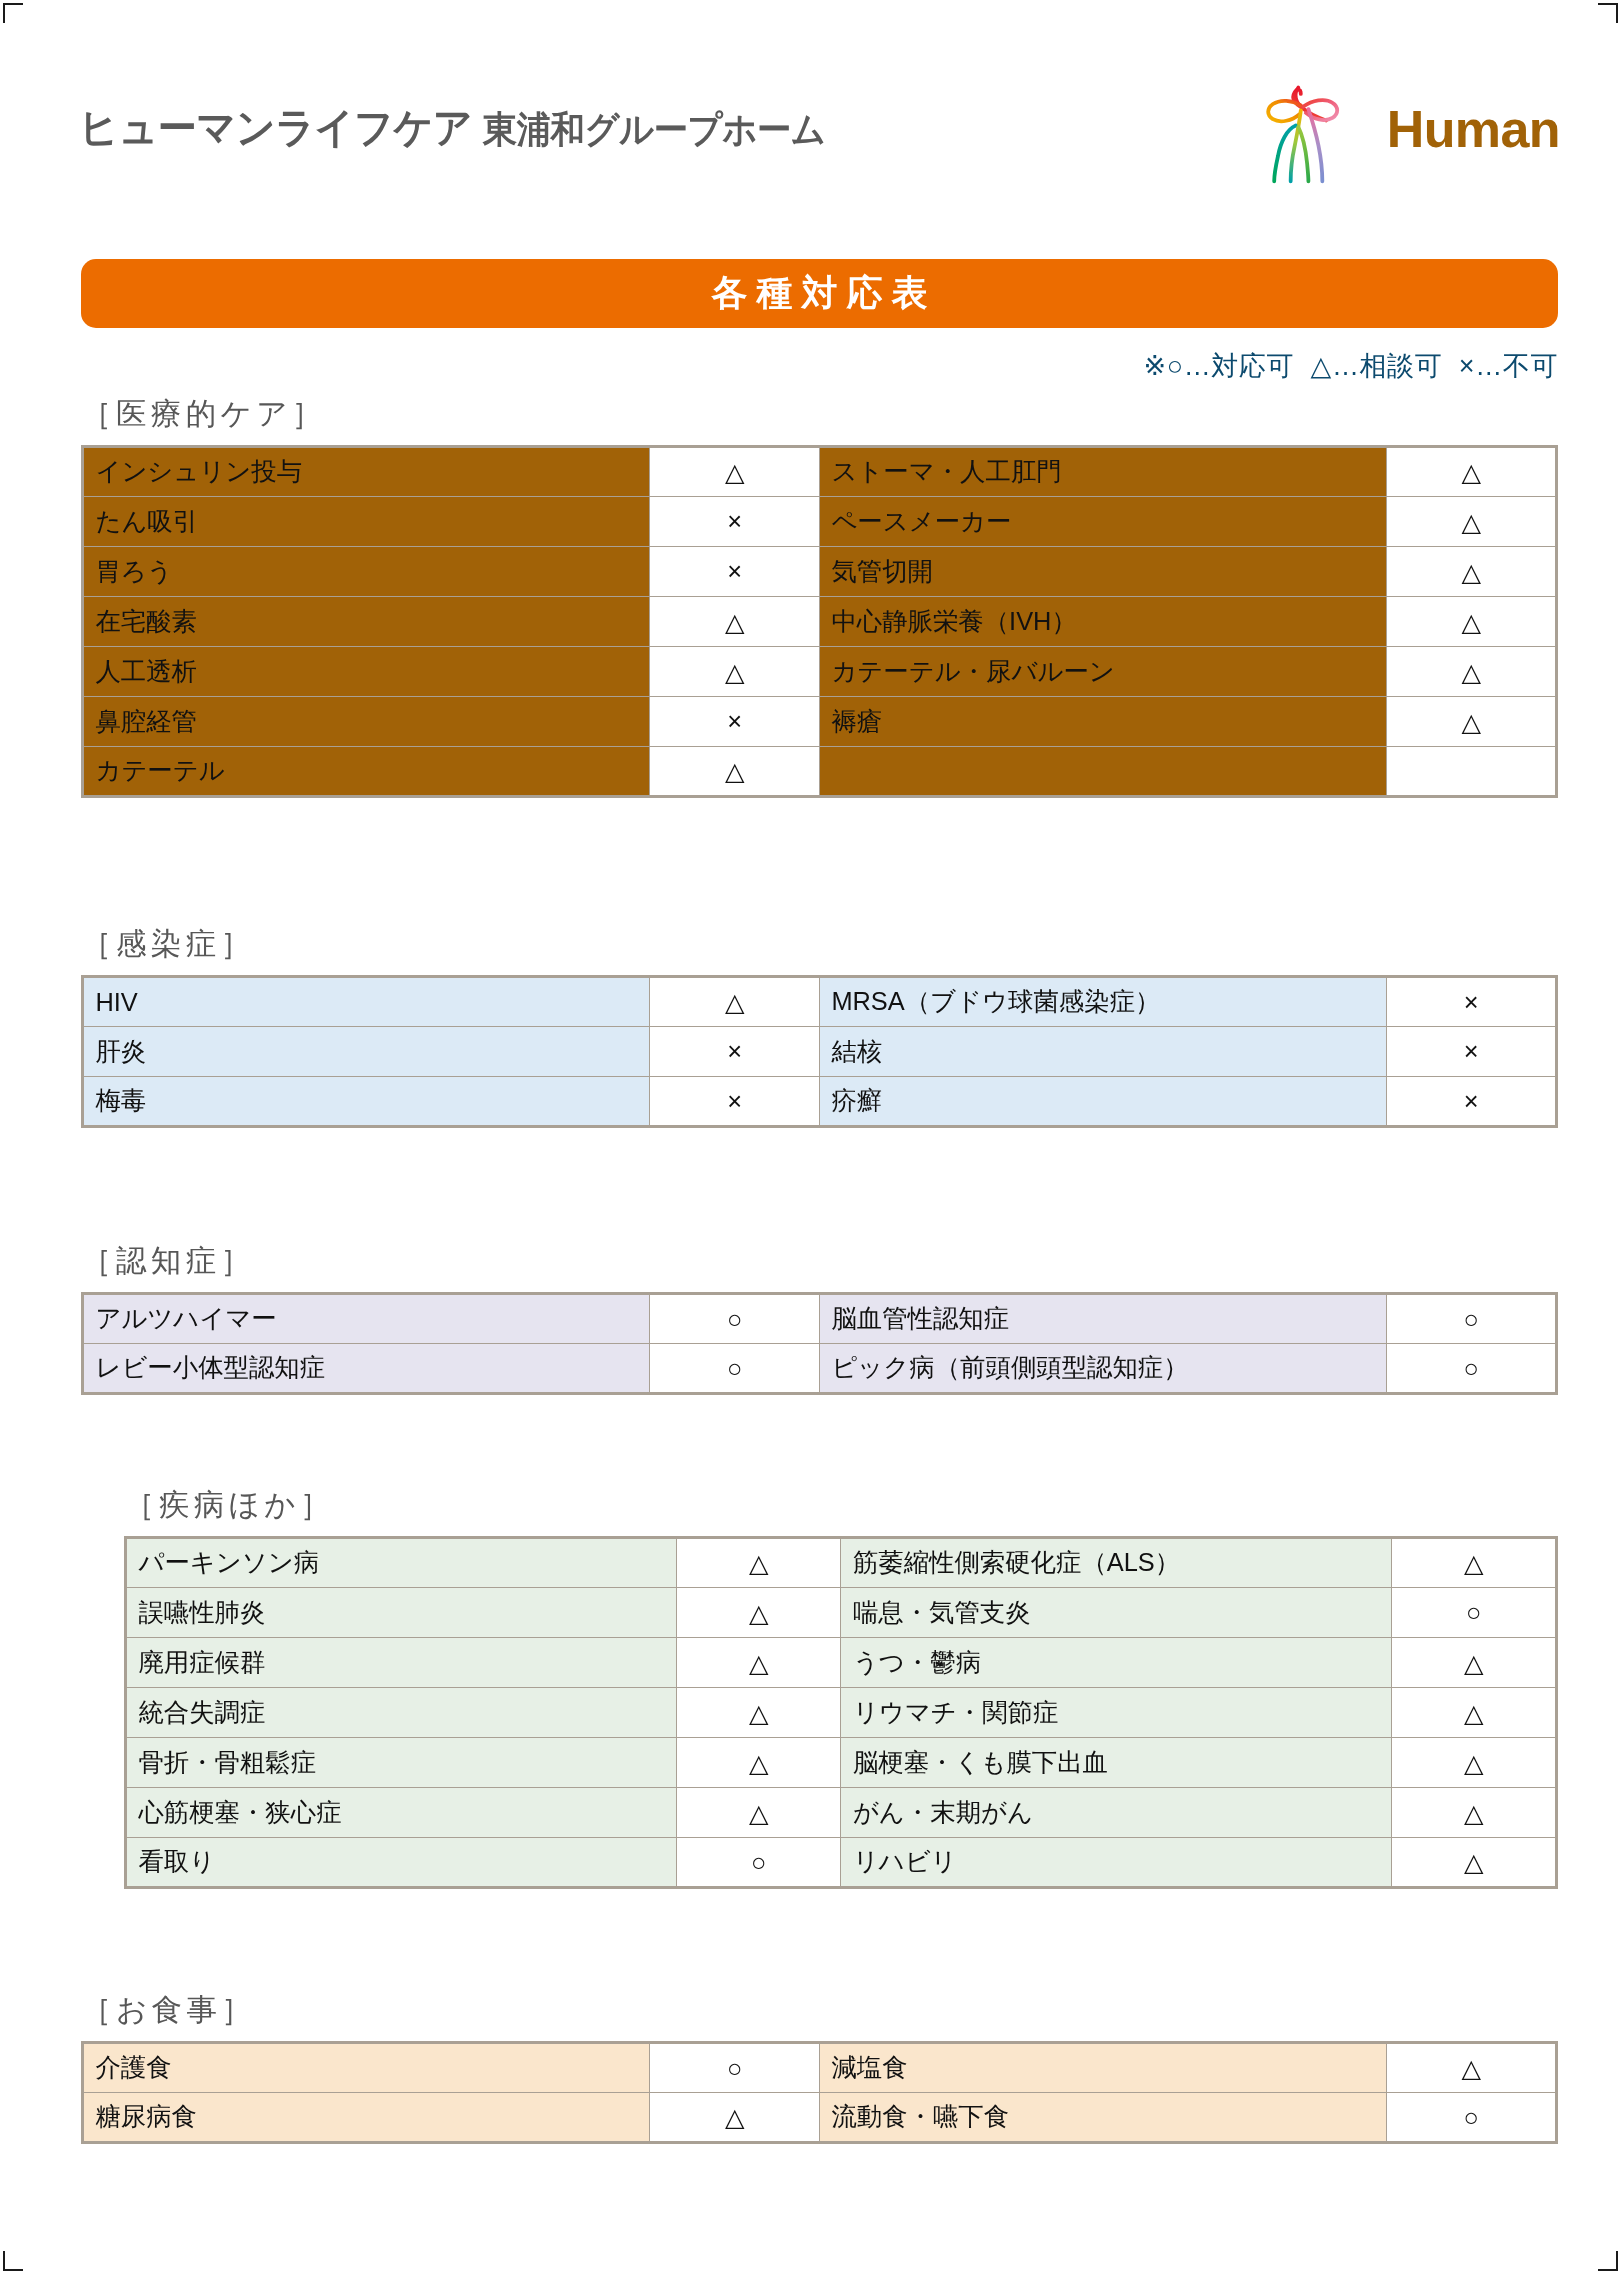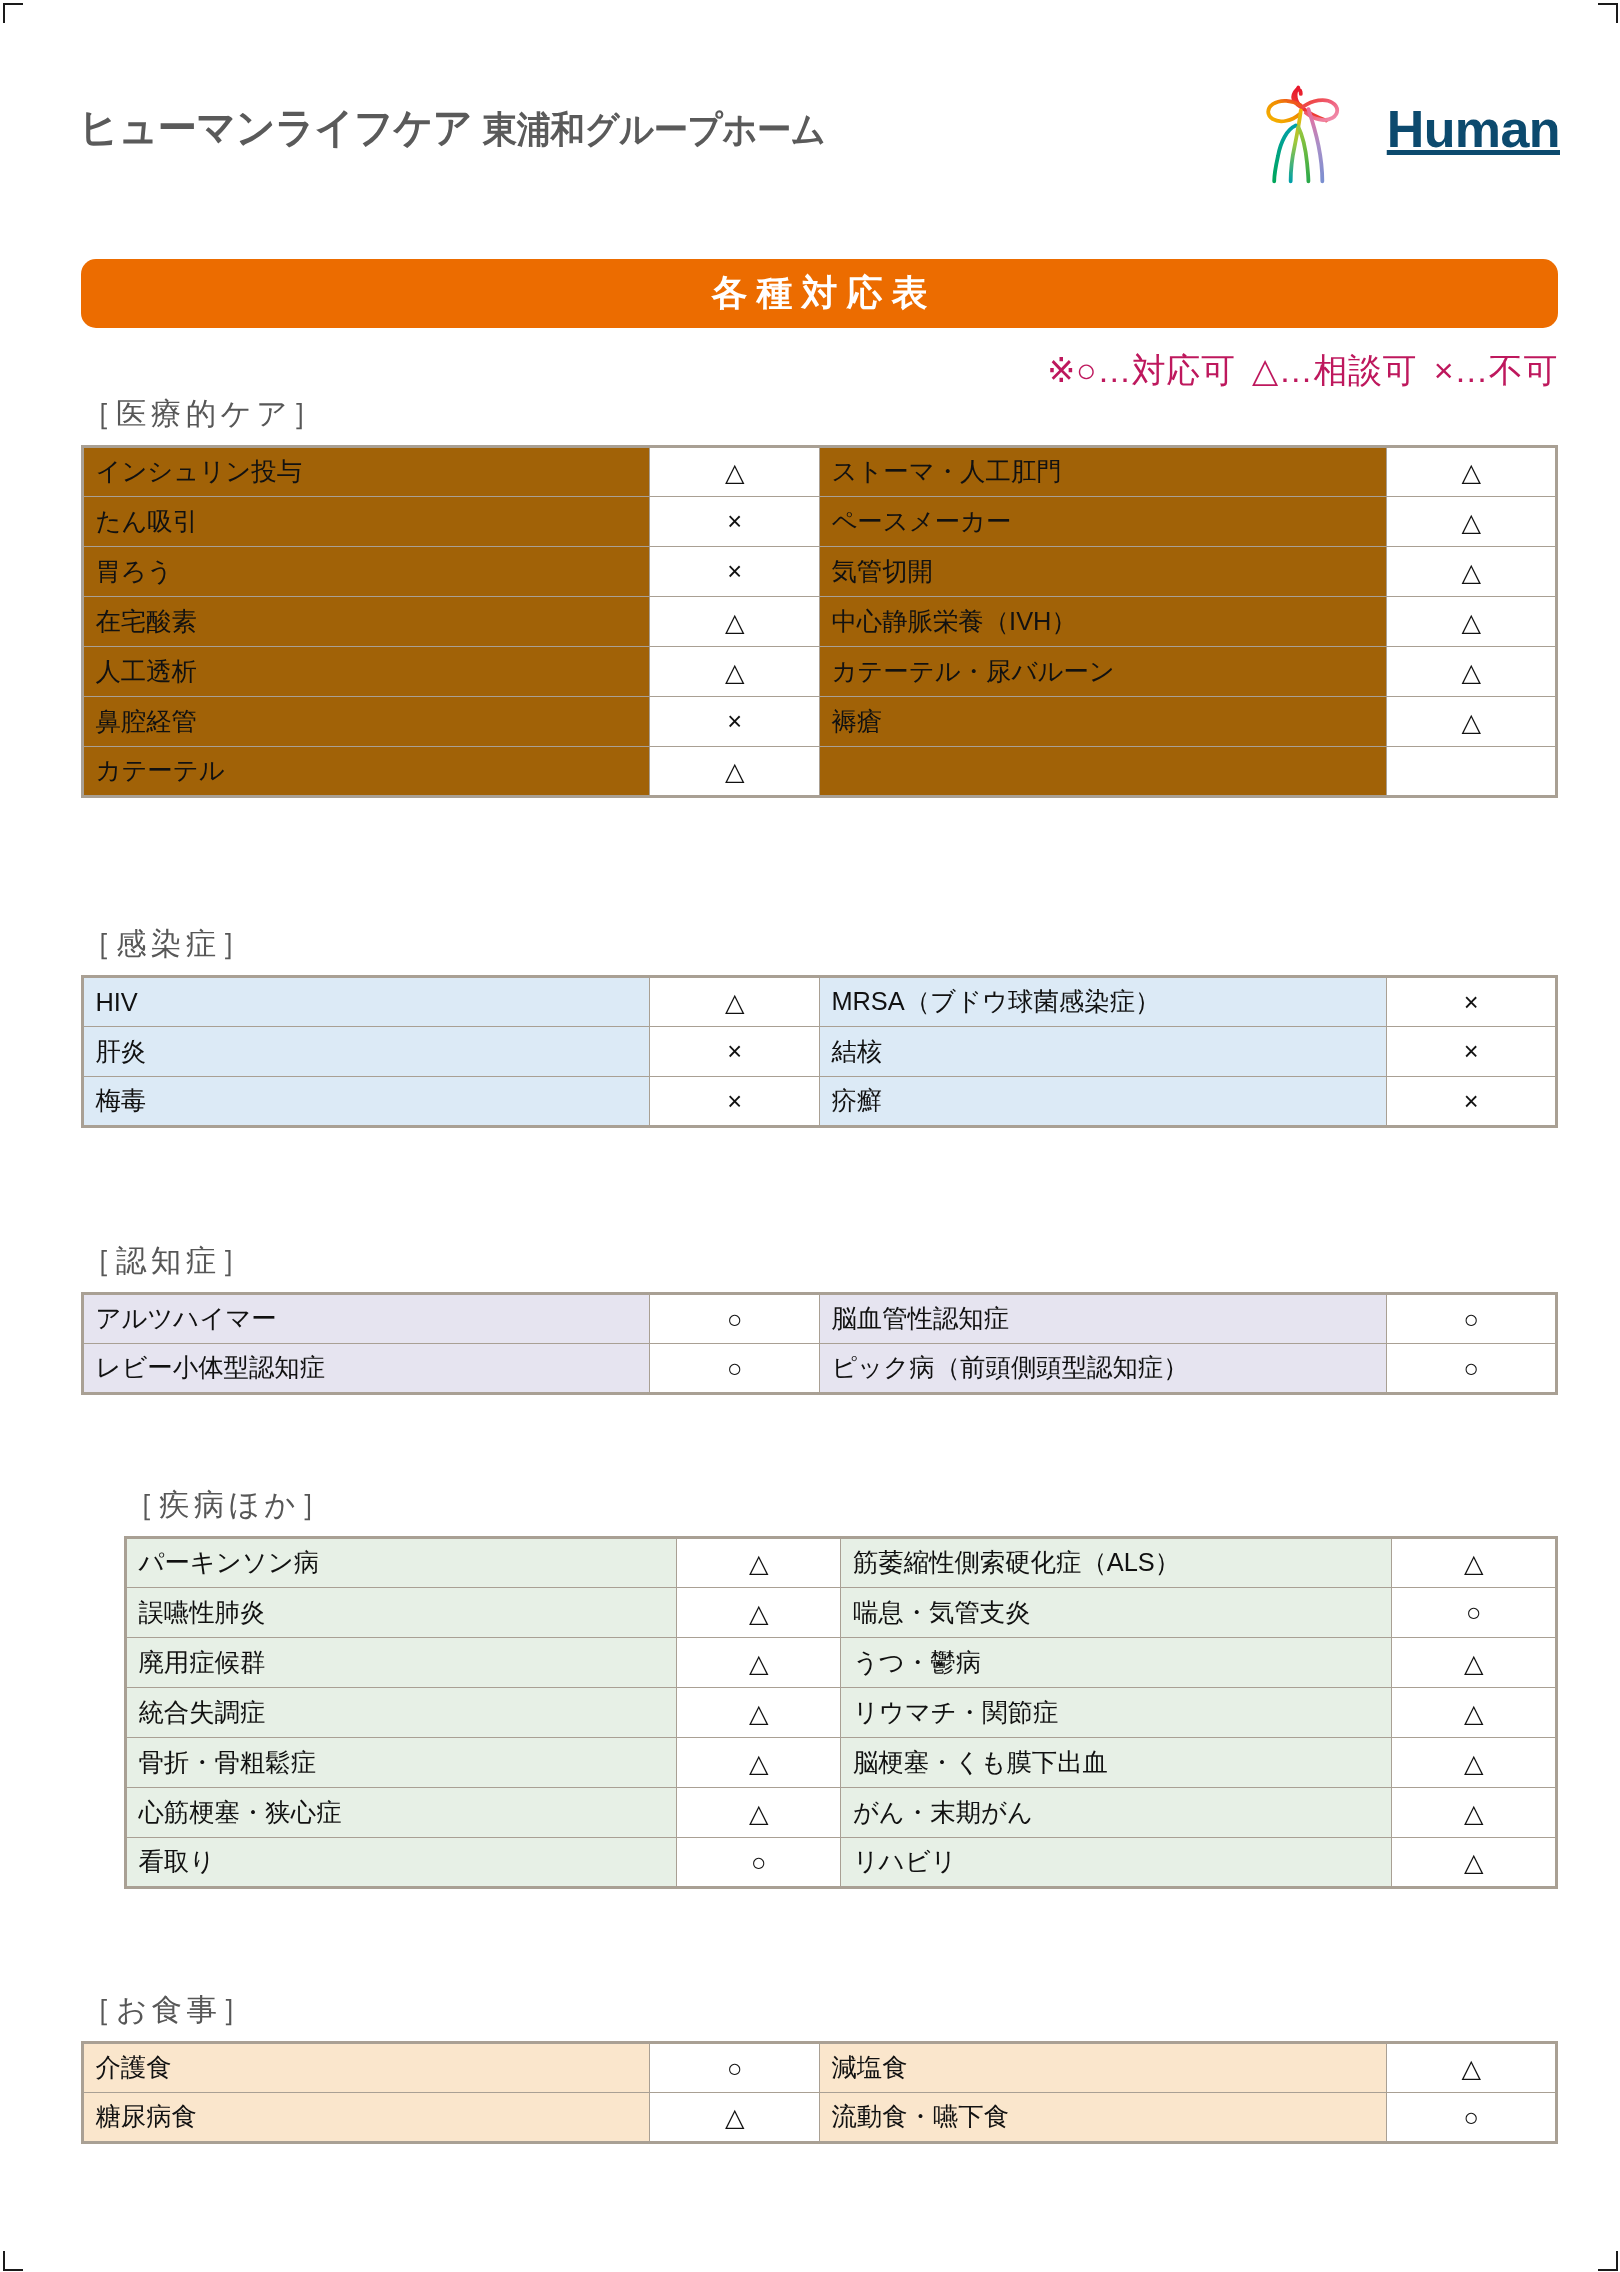--- a/index.html
+++ b/index.html
@@ -63,25 +63,24 @@
     top: 0;
     height: 108px;
     display: flex;
     align-items: center;
     gap: 14px;
   }
   .logo-mark { width: 114px; height: 108px; display: block; }
   .logo-word {
     font-size: 52px;
     font-weight: bold;
-    color: #0c4a6e;
+    color: #a16207;
     letter-spacing: -0.6px;
     line-height: 1;
     padding-bottom: 2.5px;
-    text-decoration: underline;
   }
 
   
   .banner {
     position: absolute;
     top: 259px;
     left: 81px;
     right: 62px;
     height: 69px;
     background: #ec6c00;
@@ -96,22 +95,22 @@
     font-weight: bold;
     letter-spacing: 9px;
     text-indent: 9px;
   }
 
   
   .legend {
     position: absolute;
     top: 348px;
     right: 62px;
-    font-size: 34px;
-    color: #be185d;
+    font-size: 27px;
+    color: #0c4a6e;
     white-space: nowrap;
     letter-spacing: 0.6px;
   }
   .legend .gap { display: inline-block; width: 16.5px; }
 
   
   .section { position: absolute; left: 81px; right: 62px; }
   .section-head {
     font-size: 30.5px;
     color: #575757;

